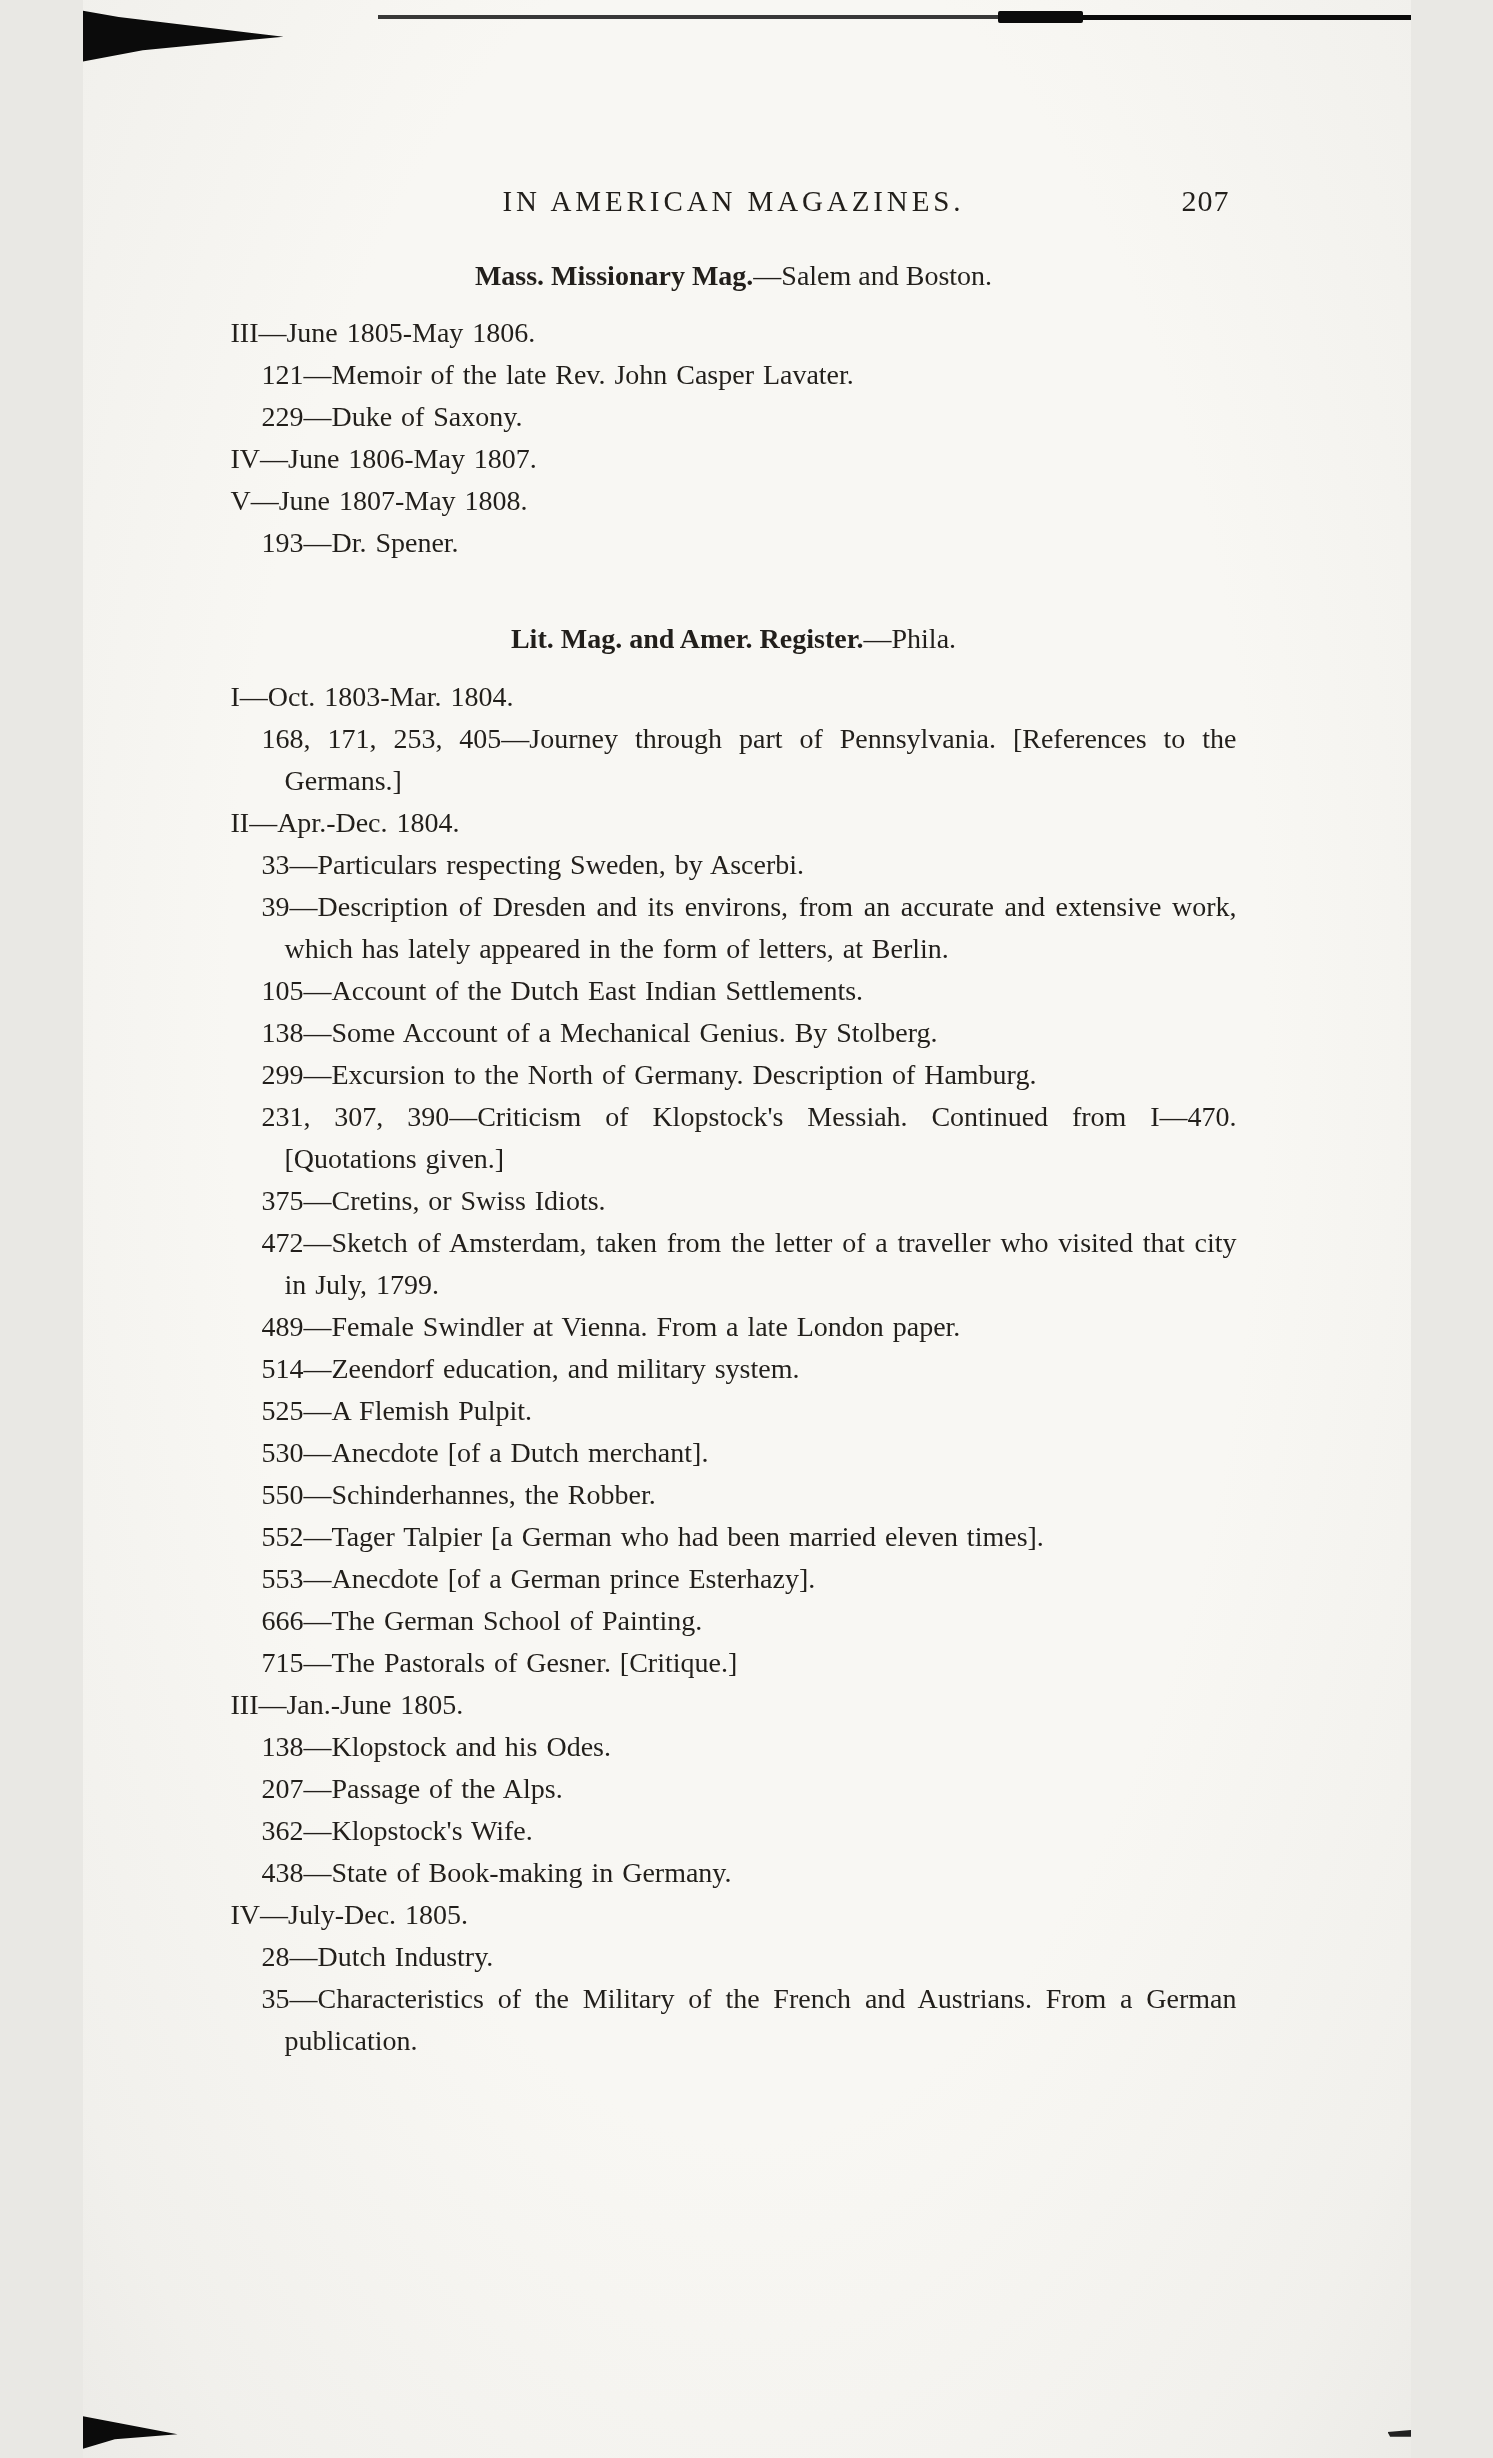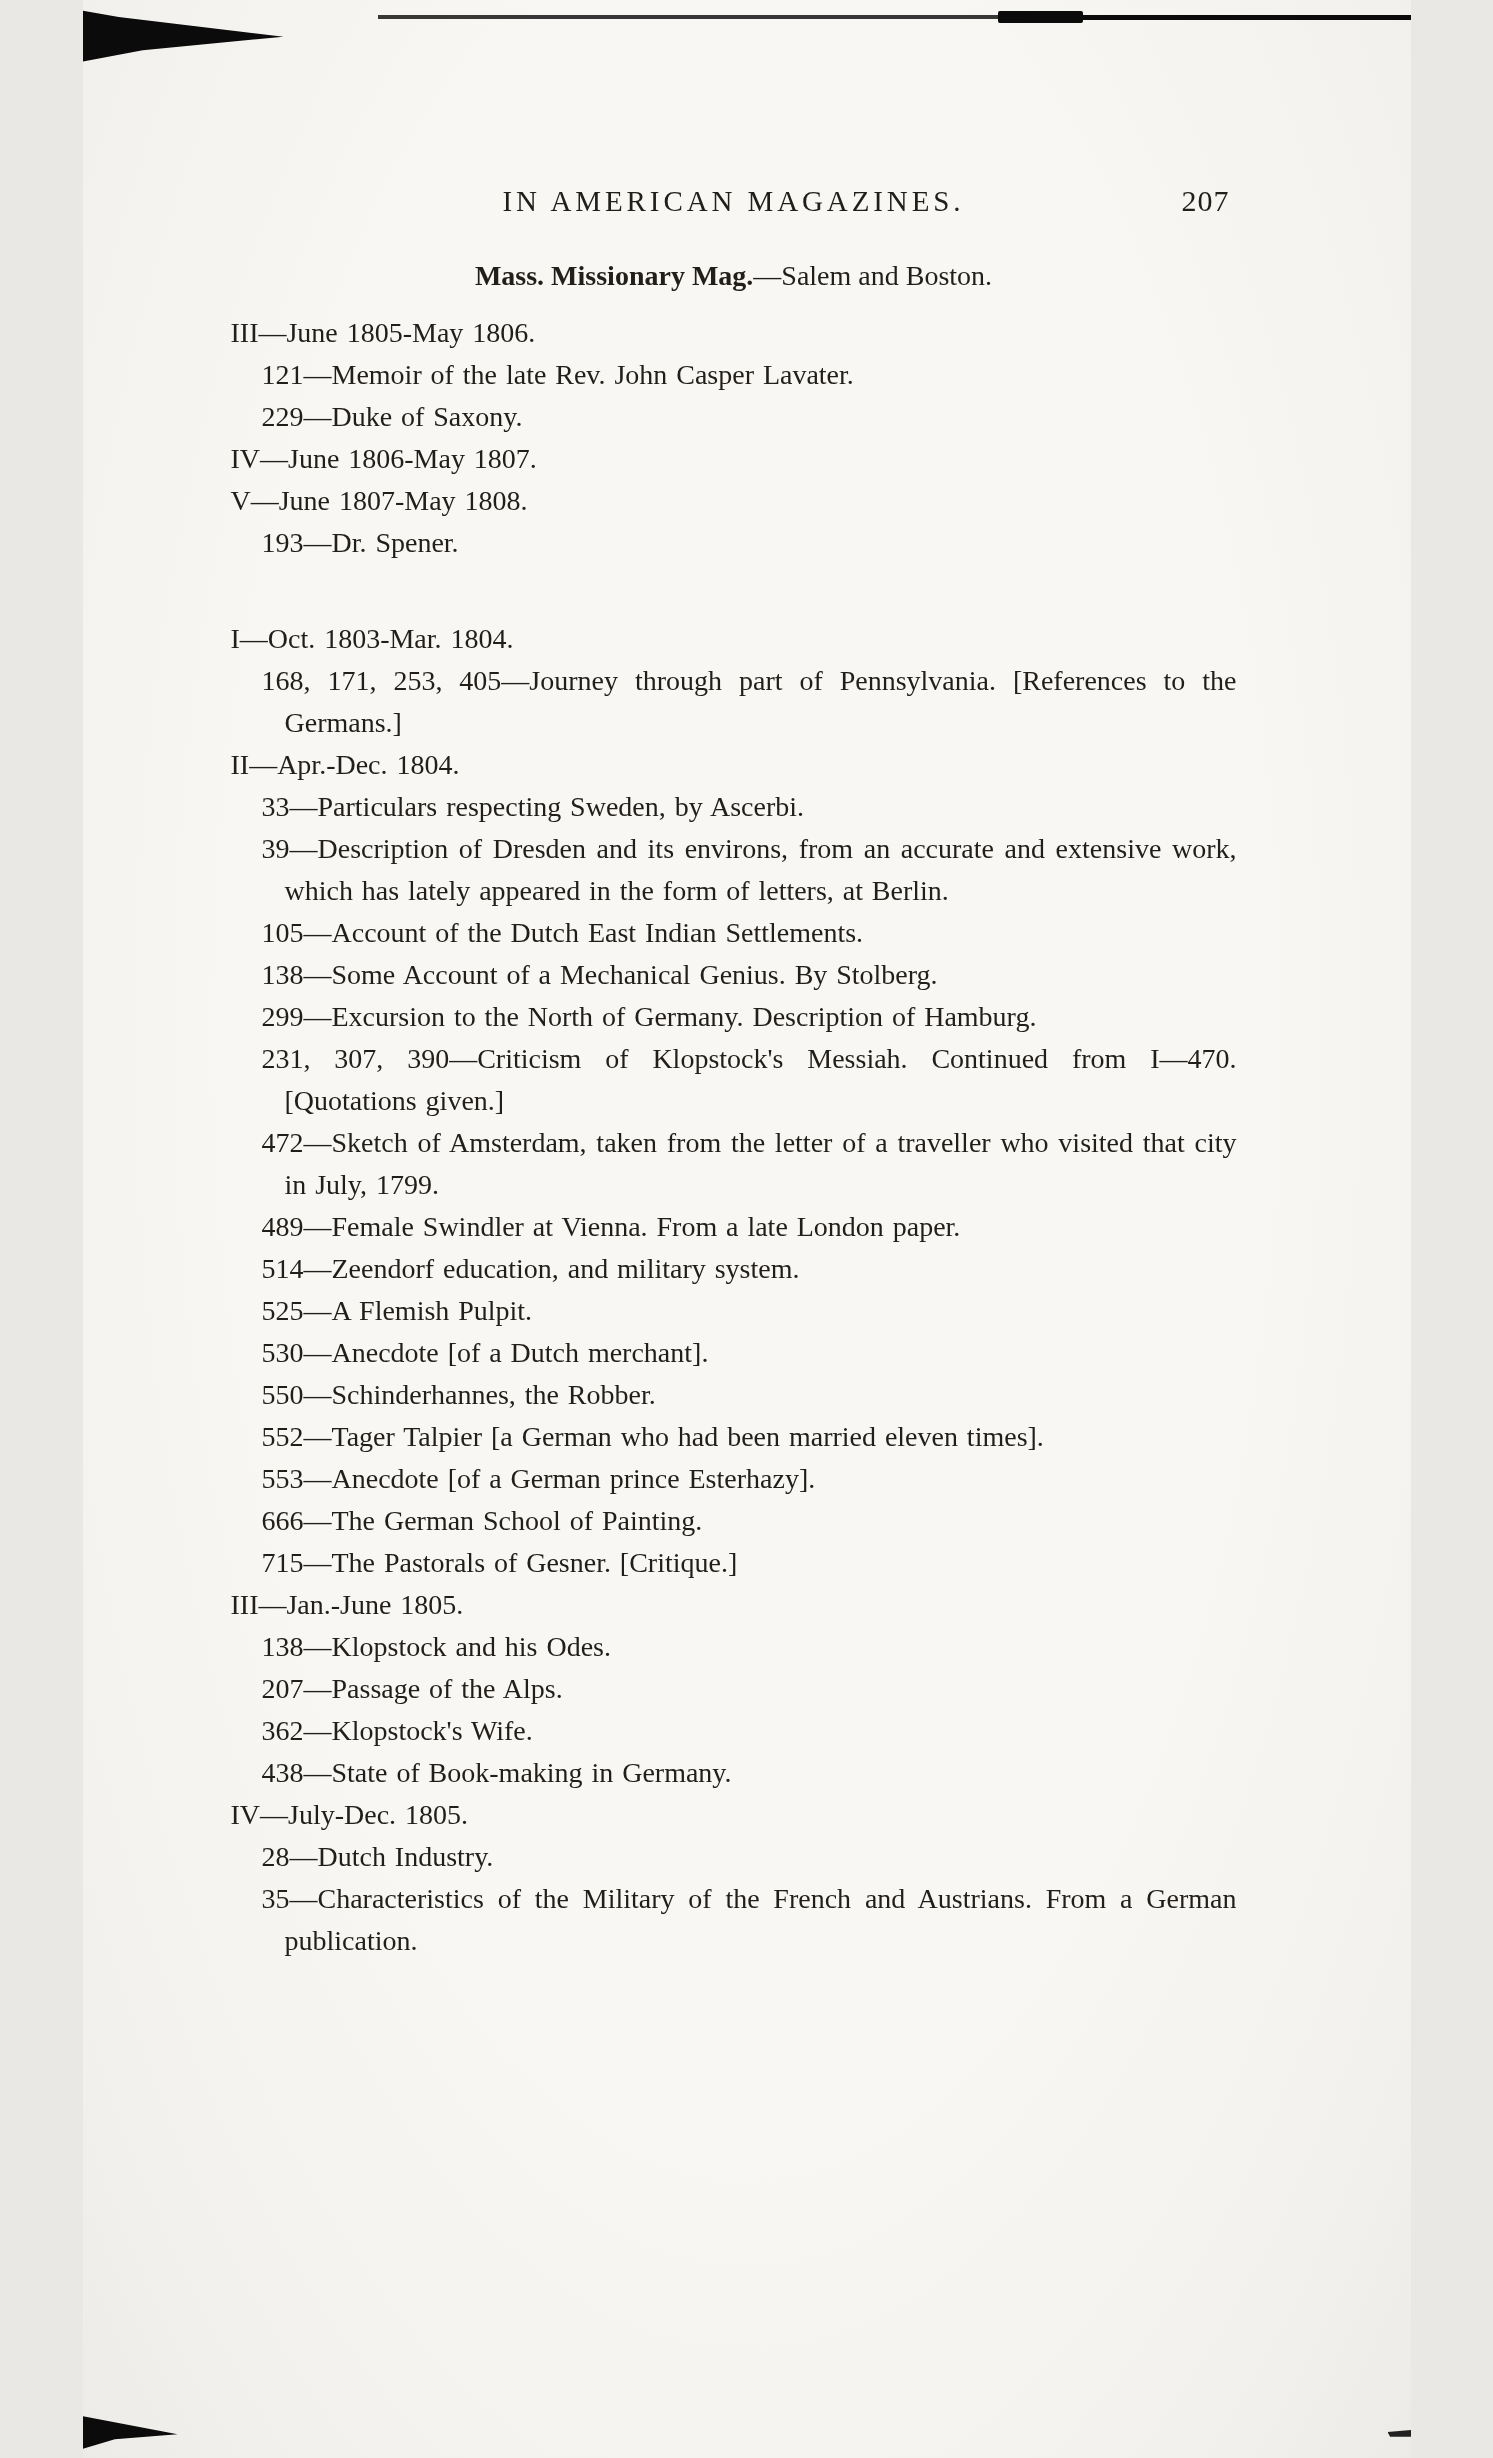--- a/index.html
+++ b/index.html
@@ -116,29 +116,31 @@
         <section class="magazine-section">
           <h2 class="section-title"><span class="bold">Mass. Missionary Mag.</span><span>—Salem and Boston.</span></h2>
           <div class="entry volume">III—June 1805-May 1806.</div>
           <div class="entry item">121—Memoir of the late Rev. John Casper Lavater.</div>
           <div class="entry item">229—Duke of Saxony.</div>
           <div class="entry volume">IV—June 1806-May 1807.</div>
           <div class="entry volume">V—June 1807-May 1808.</div>
           <div class="entry item">193—Dr. Spener.</div>
         </section>
         <section class="magazine-section">
+          <h2 class="section-title"><span class="bold">Lit. Mag. and Amer. Register.</span><span>—Phila.</span></h2>
           <div class="entry volume">I—Oct. 1803-Mar. 1804.</div>
           <div class="entry item">168, 171, 253, 405—Journey through part of Pennsylvania. [References to the Germans.]</div>
           <div class="entry volume">II—Apr.-Dec. 1804.</div>
           <div class="entry item">33—Particulars respecting Sweden, by Ascerbi.</div>
           <div class="entry item">39—Description of Dresden and its environs, from an accurate and extensive work, which has lately appeared in the form of letters, at Berlin.</div>
           <div class="entry item">105—Account of the Dutch East Indian Settlements.</div>
           <div class="entry item">138—Some Account of a Mechanical Genius.  By Stolberg.</div>
           <div class="entry item">299—Excursion to the North of Germany.  Description of Hamburg.</div>
           <div class="entry item">231, 307, 390—Criticism of Klopstock's Messiah.  Continued from I—470. [Quotations given.]</div>
+          <div class="entry item">375—Cretins, or Swiss Idiots.</div>
           <div class="entry item">472—Sketch of Amsterdam, taken from the letter of a traveller who visited that city in July, 1799.</div>
           <div class="entry item">489—Female Swindler at Vienna.  From a late London paper.</div>
           <div class="entry item">514—Zeendorf education, and military system.</div>
           <div class="entry item">525—A Flemish Pulpit.</div>
           <div class="entry item">530—Anecdote [of a Dutch merchant].</div>
           <div class="entry item">550—Schinderhannes, the Robber.</div>
           <div class="entry item">552—Tager Talpier [a German who had been married eleven times].</div>
           <div class="entry item">553—Anecdote [of a German prince Esterhazy].</div>
           <div class="entry item">666—The German School of Painting.</div>
           <div class="entry item">715—The Pastorals of Gesner.  [Critique.]</div>

